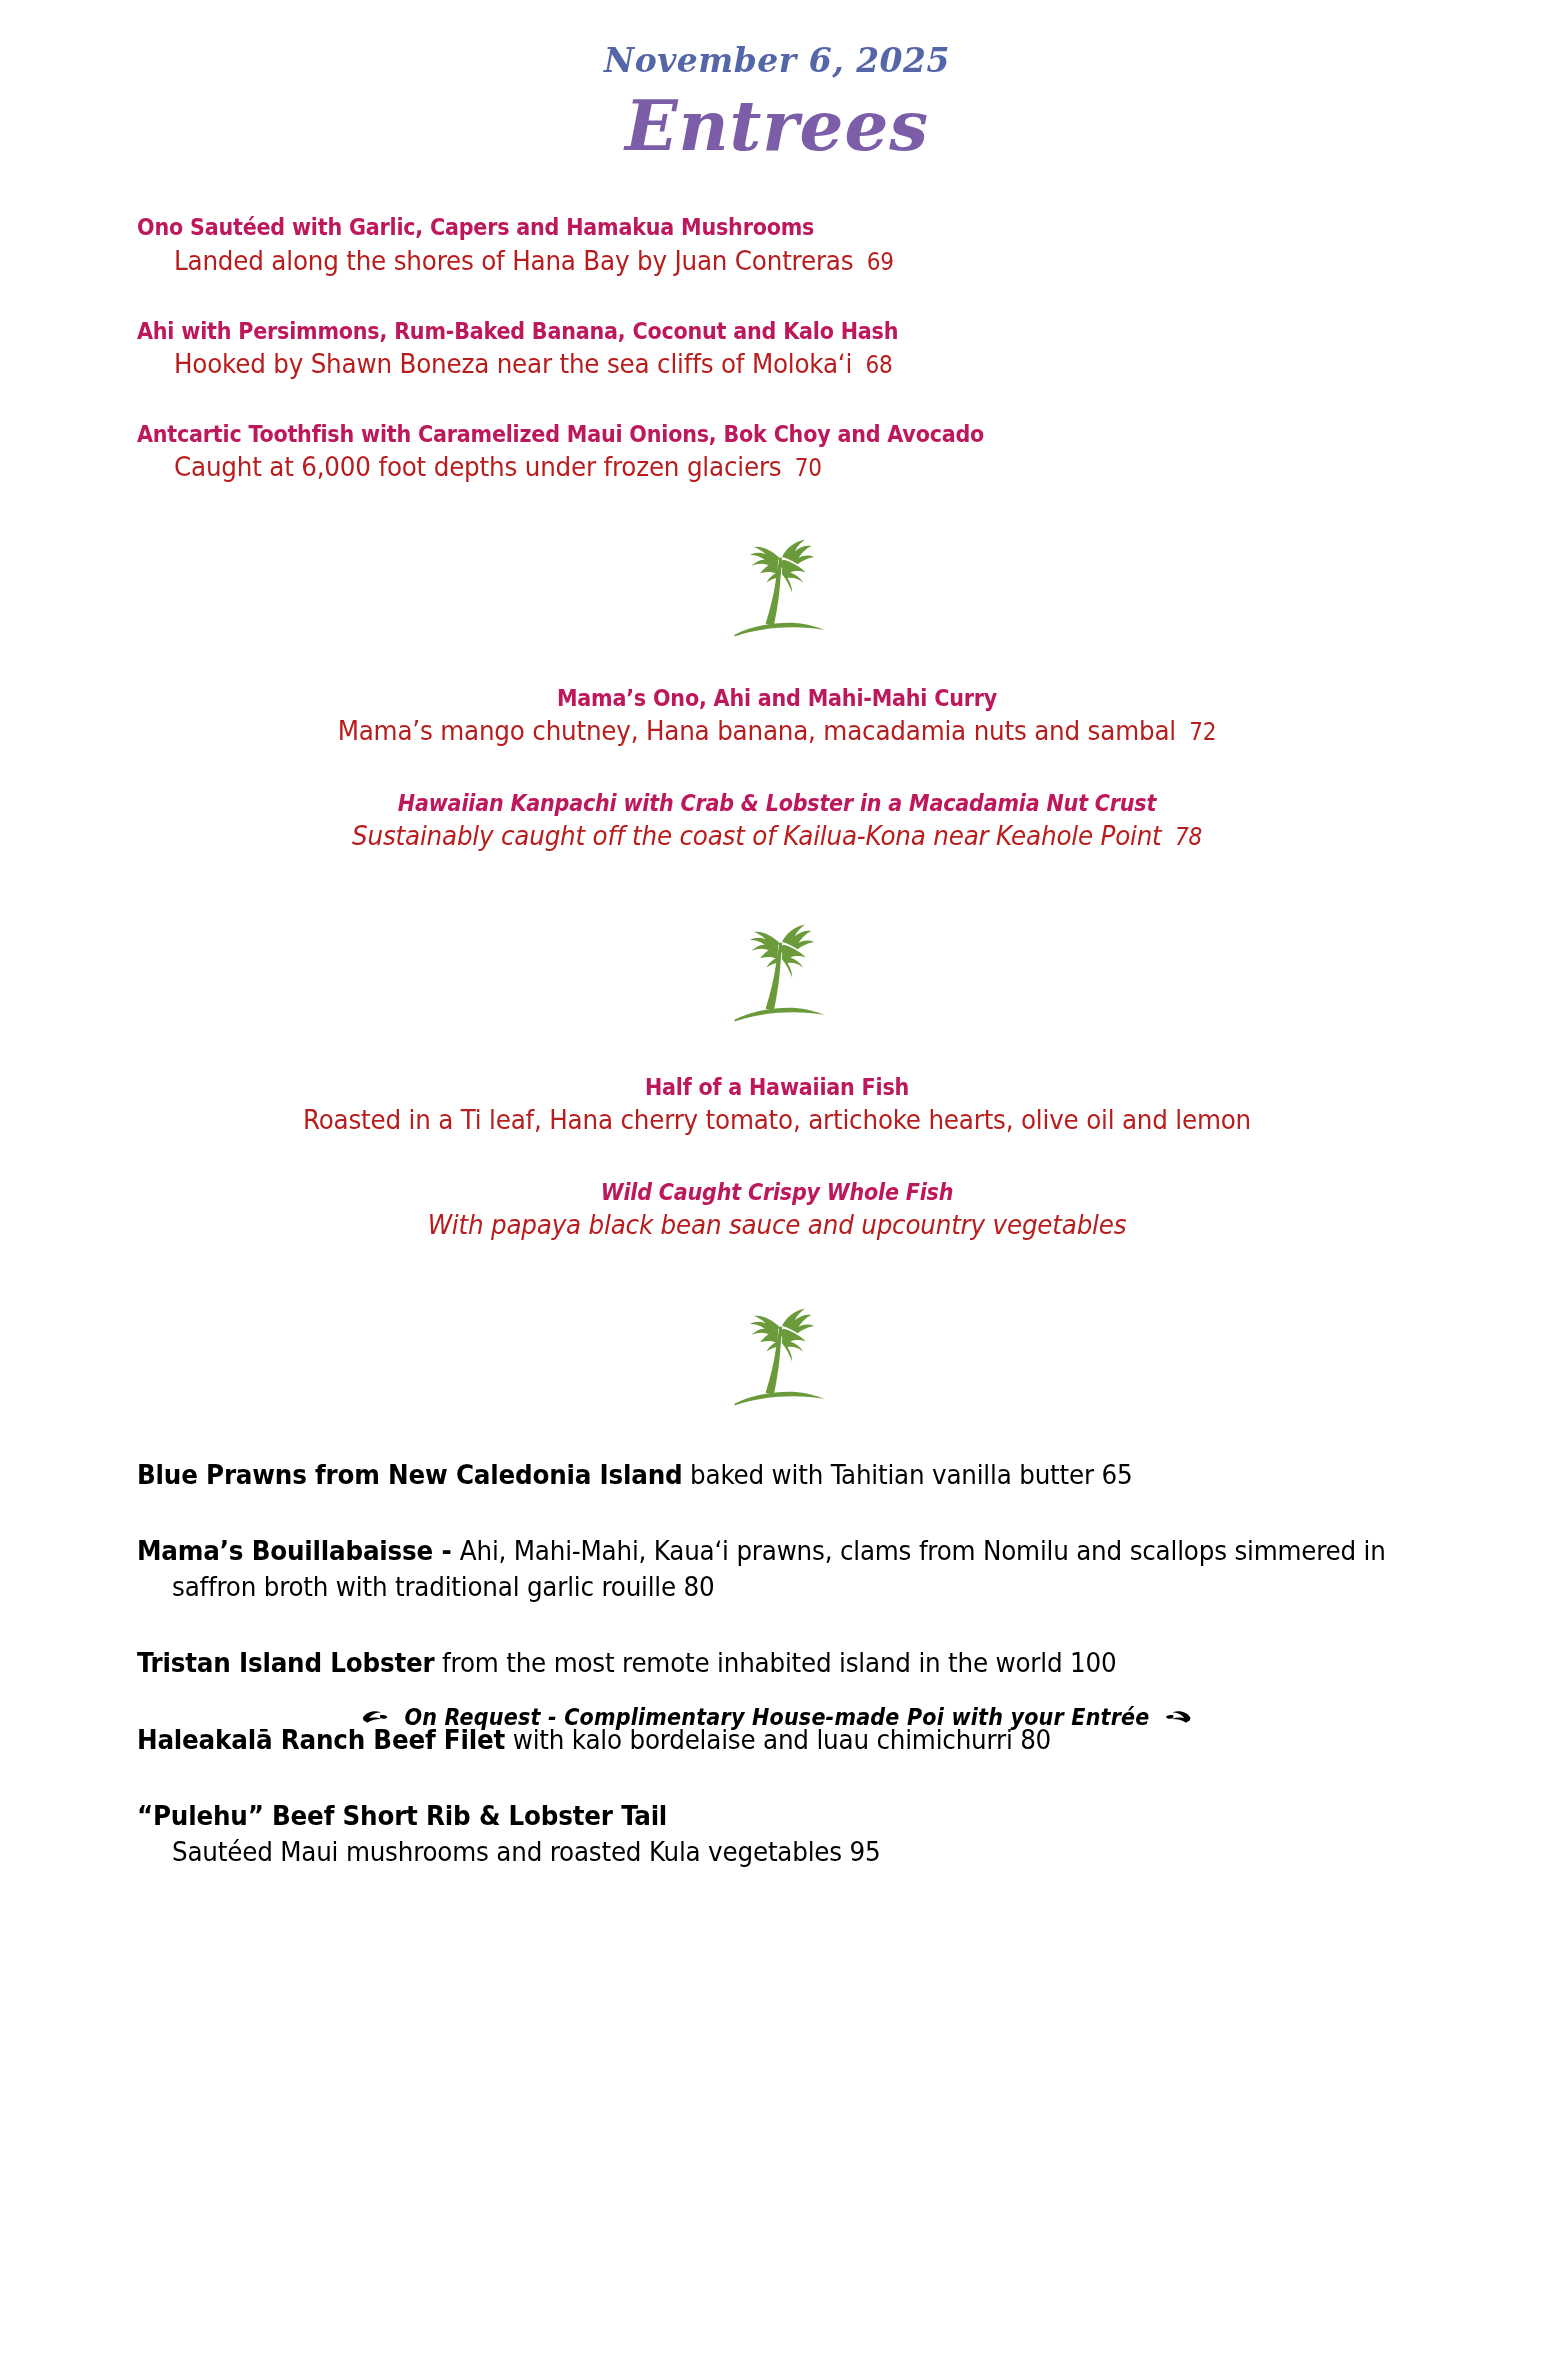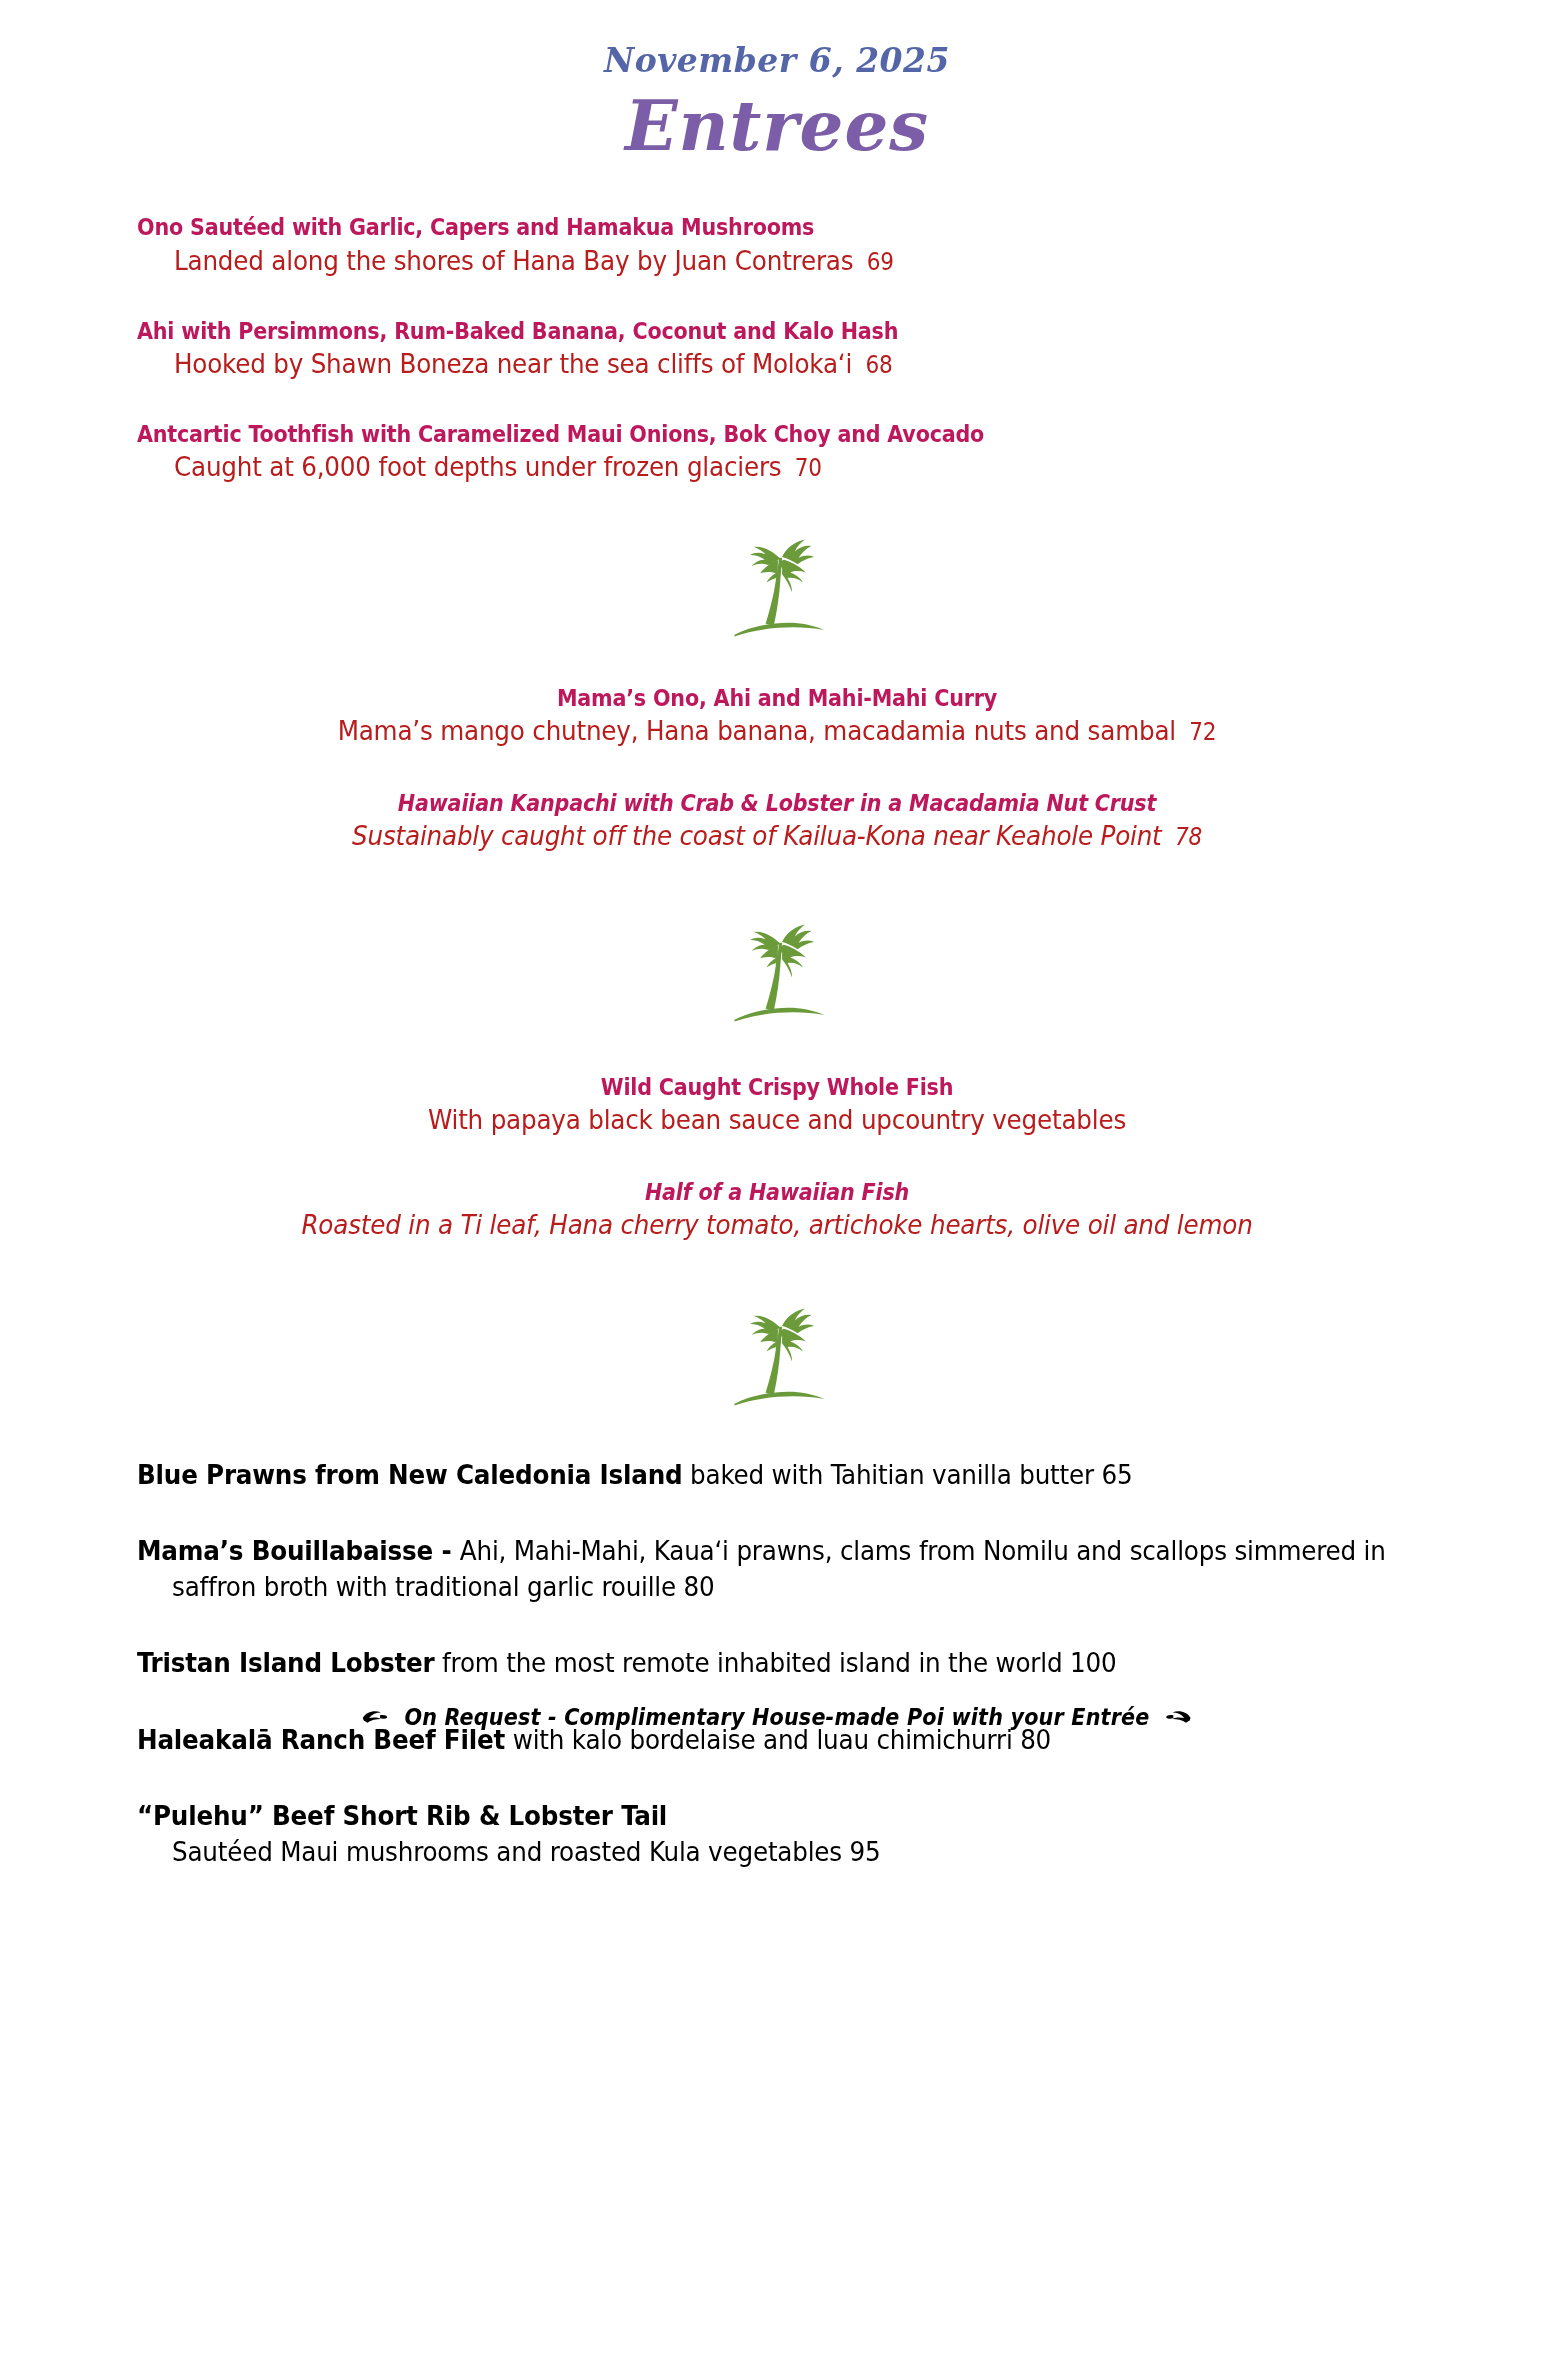--- a/index.html
+++ b/index.html
@@ -269,27 +269,27 @@
         <path d="M8 110 C28 100 54 96 72 97 C86 98 98 101 106 105 C96 103 84 102 72 102 C52 102 28 105 8 112 Z"></path>
       </g>
     </svg>
   </div>
 
   <div class="sp-e"></div>
 
   <div class="section block-center">
 
     <div class="item">
+      <div class="item-name">Half of a Hawaiian Fish</div>
+      <div class="item-desc">Roasted in a Ti leaf, Hana cherry tomato, artichoke hearts, olive oil and lemon</div>
+    </div>
+
+    <div class="item">
       <div class="item-name">Wild Caught Crispy Whole Fish</div>
       <div class="item-desc">With papaya black bean sauce and upcountry vegetables</div>
-    </div>
-
-    <div class="item">
-      <div class="item-name">Half of a Hawaiian Fish</div>
-      <div class="item-desc">Roasted in a Ti leaf, Hana cherry tomato, artichoke hearts, olive oil and lemon</div>
     </div>
 
 
   </div>
 
   <div class="sp-f"></div>
 
   <div class="divider">
     <svg viewBox="0 0 110 118" xmlns="http://www.w3.org/2000/svg">
       <g fill="#6B9A3A">

